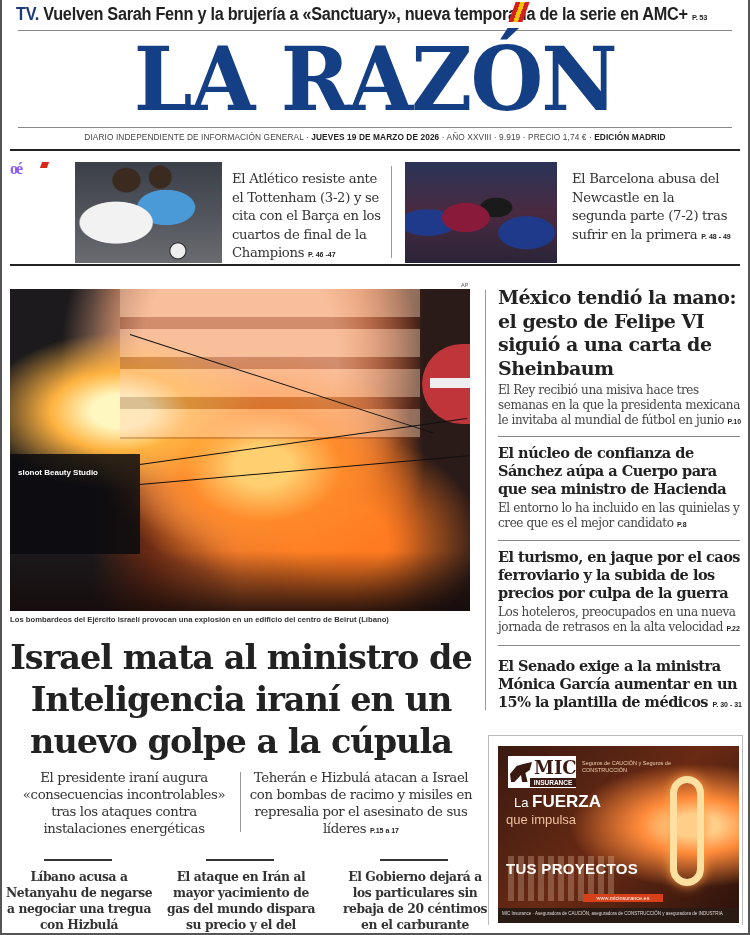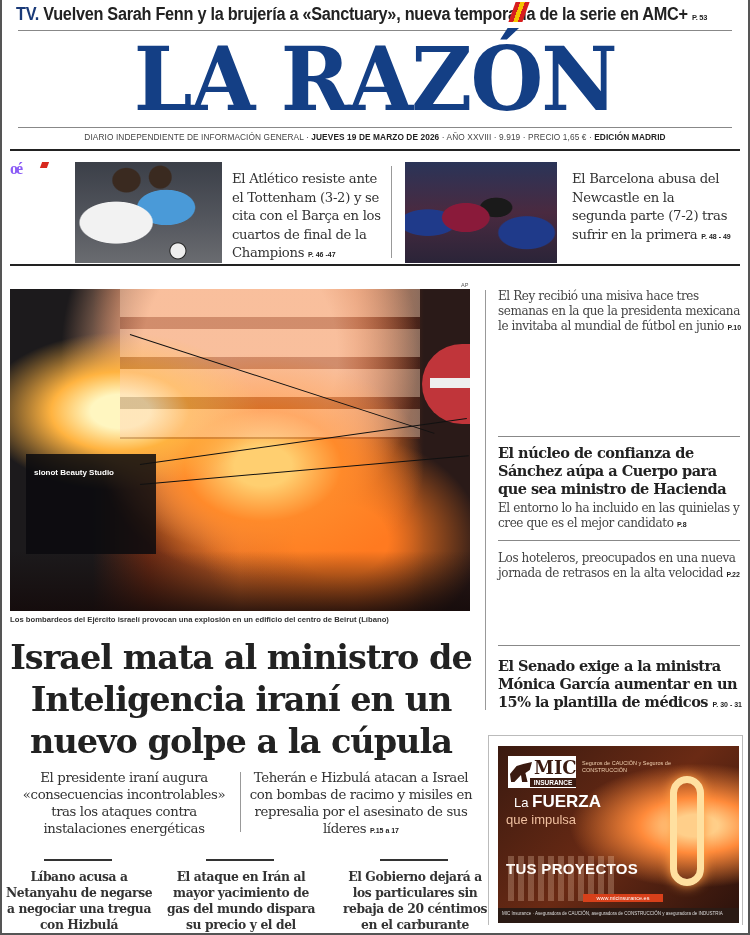--- a/index.html
+++ b/index.html
@@ -50,21 +50,21 @@
   .credit { position: absolute; left: 461px; top: 282px; font-family: "Liberation Sans", sans-serif; font-size: 5.5px; color: #555; }
   .main-photo { position: absolute; left: 10px; top: 289px; width: 460px; height: 322px; overflow: hidden; background:
       radial-gradient(ellipse at 24% 38%, #fff6c0 0 6%, #ffb340 14%, transparent 28%),
       radial-gradient(ellipse at 55% 55%, #ffcf70 0 8%, #ff8a2a 22%, transparent 45%),
       radial-gradient(ellipse at 72% 78%, #ff7a20 0 10%, transparent 30%),
       radial-gradient(ellipse at 50% 20%, #f4b08a 0 30%, transparent 55%),
       linear-gradient(90deg, #1c1a1c 0 18%, #6a2a14 30%, #d86a2a 50%, #b84a1a 75%, #2a1a18 90%); }
   .main-photo .building { position: absolute; left: 110px; top: 0; width: 300px; height: 150px; background: repeating-linear-gradient(180deg, rgba(255,210,180,0.55) 0 28px, rgba(120,50,30,0.35) 28px 40px); opacity: 0.8; }
   .main-photo .sign { position: absolute; left: 412px; top: 55px; width: 48px; height: 80px; border-radius: 40px 0 0 40px; background: #c0353a; }
   .main-photo .sign::after { content: ""; position: absolute; left: 8px; top: 34px; width: 40px; height: 10px; background: #eee; }
-  .main-photo .shop { position: absolute; left: 16px; top: 165px; width: 130px; height: 100px; background: rgba(10,10,14,0.85); }
+  .main-photo .shop { position: absolute; left: 0; top: 165px; width: 130px; height: 100px; background: rgba(10,10,14,0.85); }
   .main-photo .shop span { position: absolute; left: 8px; top: 14px; color: #fff; font-family: "Liberation Sans", sans-serif; font-weight: bold; font-size: 8px; line-height: 10px; }
   .main-photo .bottom { position: absolute; left: 0; bottom: 0; width: 100%; height: 60px; background: linear-gradient(180deg, transparent, rgba(20,10,10,0.85)); }
   .main-photo .wire { position: absolute; height: 1px; background: #111; transform-origin: left; }
   .caption { position: absolute; left: 10px; top: 615px; font-family: "Liberation Sans", sans-serif; font-size: 7.7px; font-weight: bold; color: #333; white-space: nowrap; }
 
   
   .headline { position: absolute; left: 10px; top: 637px; width: 462px; text-align: center; font-family: "DejaVu Serif", serif; font-weight: bold; font-size: 33.5px; line-height: 42px; color: #222; letter-spacing: -1px; }
   .sub { position: absolute; top: 769px; font-family: "DejaVu Serif", serif; font-size: 13.3px; line-height: 17px; color: #333; text-align: center; letter-spacing: -0.4px; }
   .sub.l { left: 14px; width: 220px; }
   .sub.r { left: 248px; width: 226px; }
@@ -112,21 +112,21 @@
 <div class="masthead">
   <span class="logo">LA RAZÓN</span>
 </div>
 <div class="flag"></div>
 <div class="rule2"></div>
 <div class="dateline">
   <span>DIARIO INDEPENDIENTE DE INFORMACIÓN GENERAL</span> ·
   <b>JUEVES 19 DE MARZO DE 2026</b> ·
   <span>AÑO XXVIII</span> ·
   <span>9.919</span> ·
-  <span>PRECIO 1,65 €</span> ·
+  <span>PRECIO 1,74 €</span> ·
   <b>EDICIÓN MADRID</b>
 </div>
 <div class="rule3"></div>
 
 <div class="oe">
   <span>oé</span>
   <span class="dot"></span>
 </div>
 <div class="sport-img atl"></div>
 <div class="sport-text atl">
@@ -165,31 +165,33 @@
   <span class="pg">P.15 a 17</span>
 </div>
 
 <div class="bottom-story" style="left:4px;">Líbano acusa a Netanyahu de negarse a negociar una tregua con Hizbulá</div>
 <div class="bottom-story" style="left:166px;">El ataque en Irán al mayor yacimiento de gas del mundo dispara su precio y el del crudo</div>
 <div class="bottom-story" style="left:340px;">El Gobierno dejará a los particulares sin rebaja de 20 céntimos en el carburante</div>
 
 <div class="vsep" style="left:485px; top:290px; height:420px;"></div>
 
 <div class="side" style="top:286px;">
+  <h2 style="font-size:19px; line-height:23.5px;">México tendió la mano: el gesto de Felipe VI siguió a una carta de Sheinbaum</h2>
   <p><span>El Rey recibió una misiva hace tres semanas en la que la presidenta mexicana le invitaba al mundial de fútbol en junio</span> <span class="pg">P.10</span></p>
 </div>
 <div class="side-rule" style="top:436px;"></div>
 
 <div class="side" style="top:444px;">
   <h2 style="font-size:14.5px; line-height:18px;">El núcleo de confianza de Sánchez aúpa a Cuerpo para que sea ministro de Hacienda</h2>
   <p><span>El entorno lo ha incluido en las quinielas y cree que es el mejor candidato</span> <span class="pg">P.8</span></p>
 </div>
 <div class="side-rule" style="top:540px;"></div>
 
 <div class="side" style="top:548px;">
+  <h2 style="font-size:14.5px; line-height:18px;">El turismo, en jaque por el caos ferroviario y la subida de los precios por culpa de la guerra</h2>
   <p><span>Los hoteleros, preocupados en una nueva jornada de retrasos en la alta velocidad</span> <span class="pg">P.22</span></p>
 </div>
 <div class="side-rule" style="top:645px;"></div>
 
 <div class="side" style="top:657px;">
   <h2 style="font-size:14.5px; line-height:18px;"><span>El Senado exige a la ministra Mónica García aumentar en un 15% la plantilla de médicos</span> <span class="pg">P. 30 - 31</span></h2>
 </div>
 
 <div class="ad-box"></div>
 <div class="ad">

